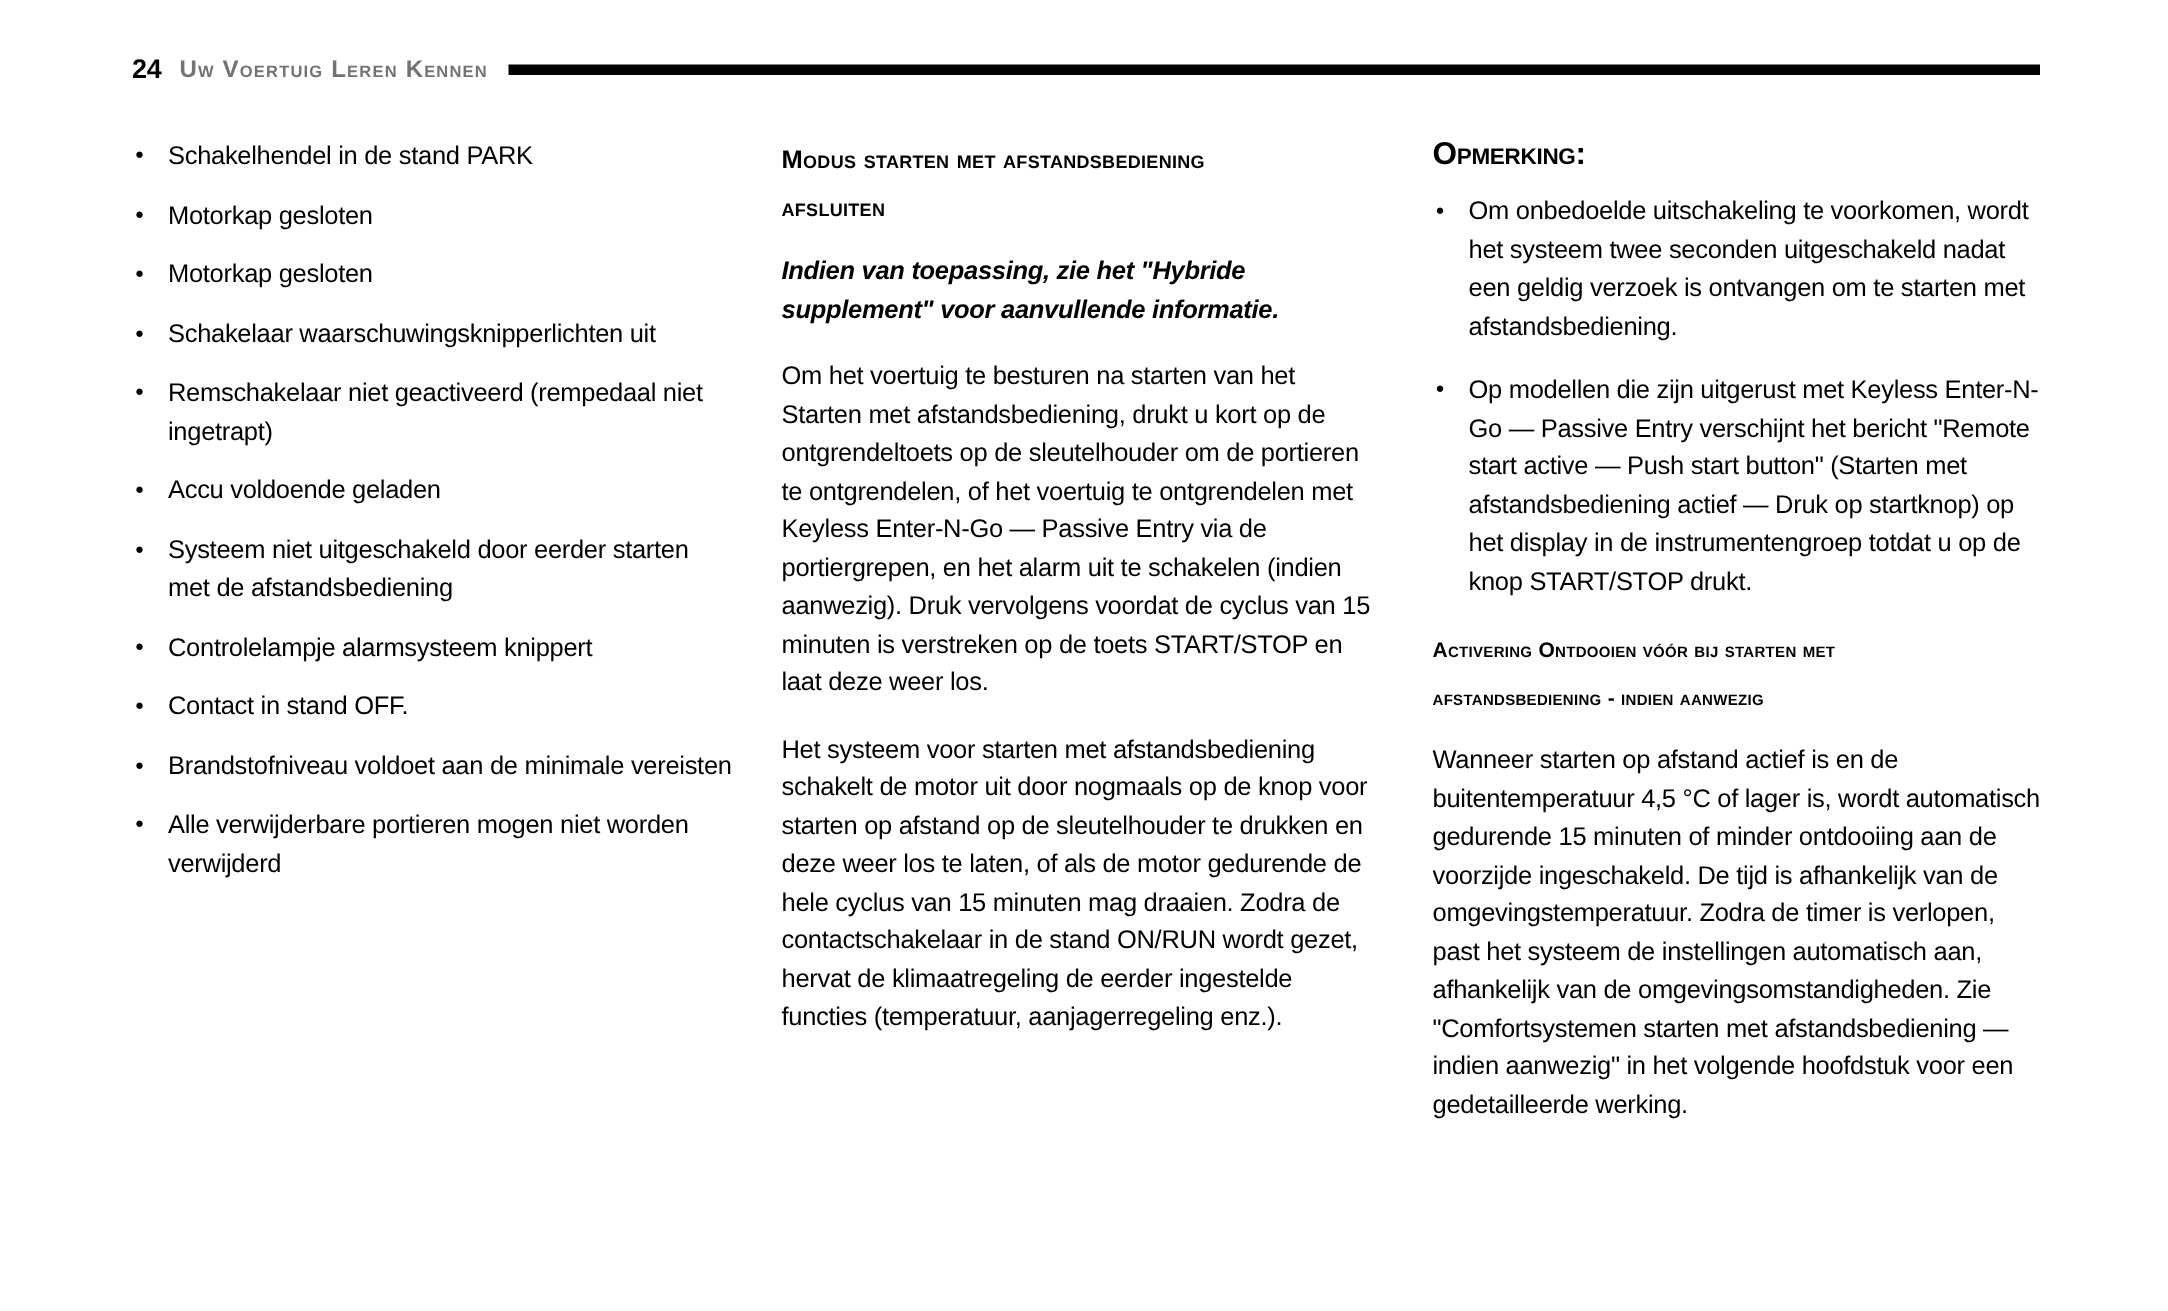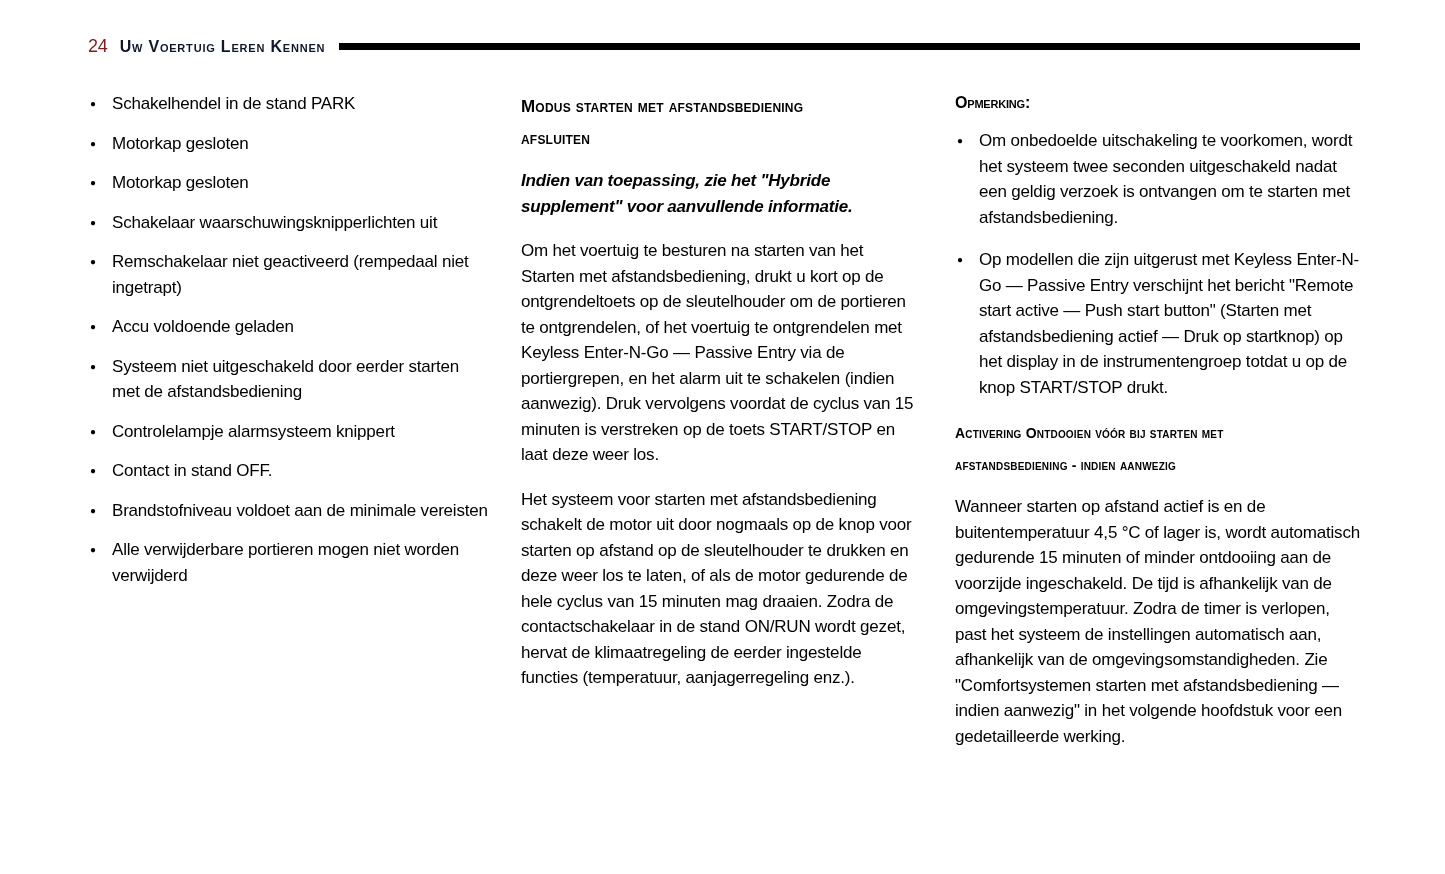--- a/index.html
+++ b/index.html
@@ -16,30 +16,30 @@
   .page { padding: 36px 85px 0 88px; }
 
   
   .header {
     display: flex;
     align-items: center;
     margin-bottom: 32px;
   }
   .page-num {
     font-size: 18px;
-    font-weight: normal;
-    color: #7f1d1d;
+    font-weight: bold;
+    color: #000000;
     margin-right: 12px;
   }
   .chapter-title {
     font-size: 16px;
     font-weight: bold;
     font-variant: small-caps;
     letter-spacing: 0.8px;
-    color: #0f172a;
+    color: #737373;
     white-space: nowrap;
   }
   .header-rule {
     flex: 1;
     height: 7px;
     background: #000;
     margin-left: 14px;
   }
 
   
@@ -74,21 +74,21 @@
     font-variant: small-caps;
     font-size: 17px;
     line-height: 32px;
     letter-spacing: 0.2px;
     margin-bottom: 13px;
   }
   .col-middle .section-heading { max-width: 345px; margin-top: 2px; }
   .note-heading {
     font-weight: bold;
     font-variant: small-caps;
-    font-size: 16px;
+    font-size: 21px;
     line-height: 26px;
     margin-bottom: 12px;
     margin-top: 1px;
   }
   .defrost-heading {
     font-weight: bold;
     font-variant: small-caps;
     font-size: 14px;
     line-height: 32px;
     letter-spacing: 0.2px;

